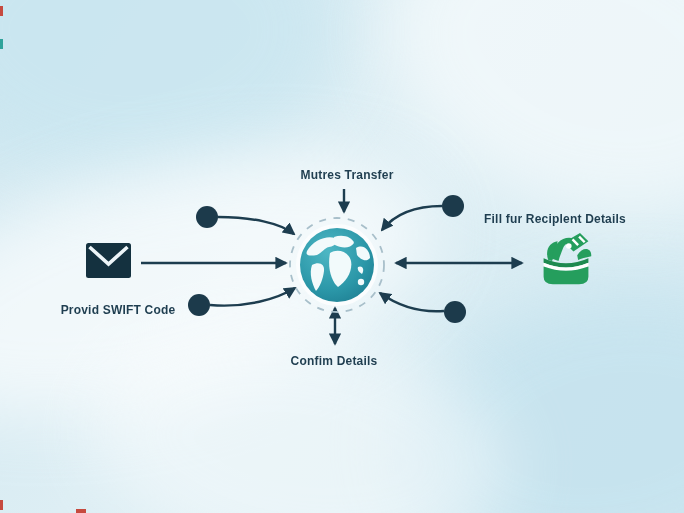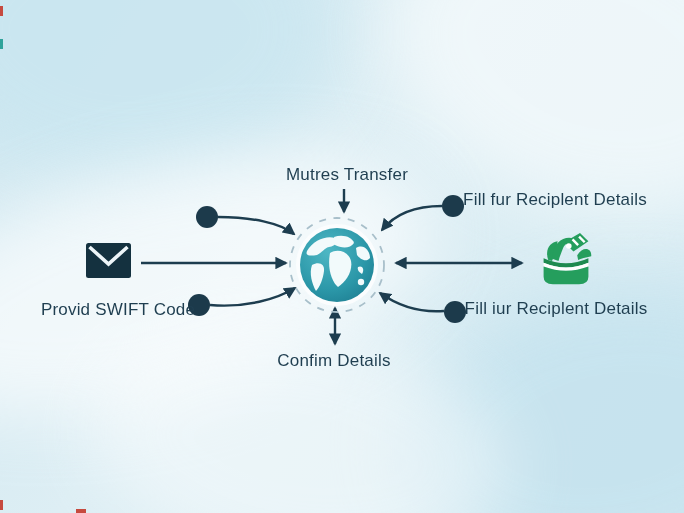--- a/index.html
+++ b/index.html
@@ -9,21 +9,21 @@
     font-family:"Liberation Sans",sans-serif;
   }
   .swirl{position:absolute;border-radius:50%;filter:blur(34px);pointer-events:none;}
   .swirl.s1{left:-120px;top:170px;width:560px;height:230px;background:#ffffff;opacity:.65;transform:rotate(-14deg);}
   .swirl.s2{left:380px;top:-90px;width:420px;height:300px;background:#ffffff;opacity:.55;transform:rotate(18deg);}
   .swirl.s3{left:400px;top:290px;width:420px;height:280px;background:#c3e2ee;opacity:.8;transform:rotate(-10deg);}
   .swirl.s4{left:-80px;top:-120px;width:420px;height:300px;background:#c9e6f0;opacity:.8;}
   .swirl.s5{left:90px;top:330px;width:420px;height:240px;background:#ffffff;opacity:.45;transform:rotate(8deg);}
   .label{
     position:absolute;transform:translate(-50%,-50%);
-    color:#1f3e50;font-size:17px;font-weight:400;letter-spacing:.2px;white-space:nowrap;
+    color:#1f3e50;font-size:12px;font-weight:700;letter-spacing:.2px;white-space:nowrap;
   }
   .overlay{position:absolute;left:0;top:0;}
   .icon-abs{position:absolute;}
   .artifact{position:absolute;pointer-events:none;}
   .a-red{background:#c64a3f;}
   .a-teal{background:#2fa39b;}
 </style>
 </head>
 <body>
 
@@ -100,23 +100,22 @@
     <path fill="#259e5d" d="M28 13 L45 3 L54 12 L38 23 Z"></path>
     <path fill="#259e5d" d="M42 27 C48 17 58 19 57 28 C51 30 46 30 43 32 Z"></path>
     <path stroke="#ffffff" stroke-width="2.6" fill="none" d="M37 10 L43 16 M44 7 L50 13"></path>
     <circle cx="33" cy="17" r="3" fill="#ffffff"></circle>
     <path fill="#1e8a50" d="M6 30 Q30 41 54 30 L54 35 Q30 45 6 35 Z"></path>
     <path fill="#ffffff" d="M6 35 Q30 45 54 35 L54 39 Q30 48 6 39 Z"></path>
     <path fill="#259e5d" d="M6 39 Q30 48 54 39 L54 50 Q54 58 44 58 L16 58 Q6 58 6 50 Z"></path>
   </svg>
 
   <div class="label" style="left:347px;top:175px;">Mutres Transfer</div>
-  <div class="label" style="left:555px;top:200px;">Fill fur Reciplent Details</div>
+  <div class="label" style="left:555px;top:219px;">Fill fur Reciplent Details</div>
   <div class="label" style="left:118px;top:310px;">Provid SWIFT Code</div>
   <div class="label" style="left:334px;top:361px;">Confim Details</div>
-  <div class="label" style="left:556px;top:309px;">Fill iur Reciplent Details</div>
 
   <div class="artifact a-red" style="left:0;top:6px;width:3px;height:10px;"></div>
   <div class="artifact a-teal" style="left:0;top:39px;width:3px;height:10px;"></div>
   <div class="artifact a-red" style="left:0;top:500px;width:3px;height:10px;"></div>
   <div class="artifact a-red" style="left:76px;top:509px;width:10px;height:4px;"></div>
 
 </div>
 
 </body></html>

